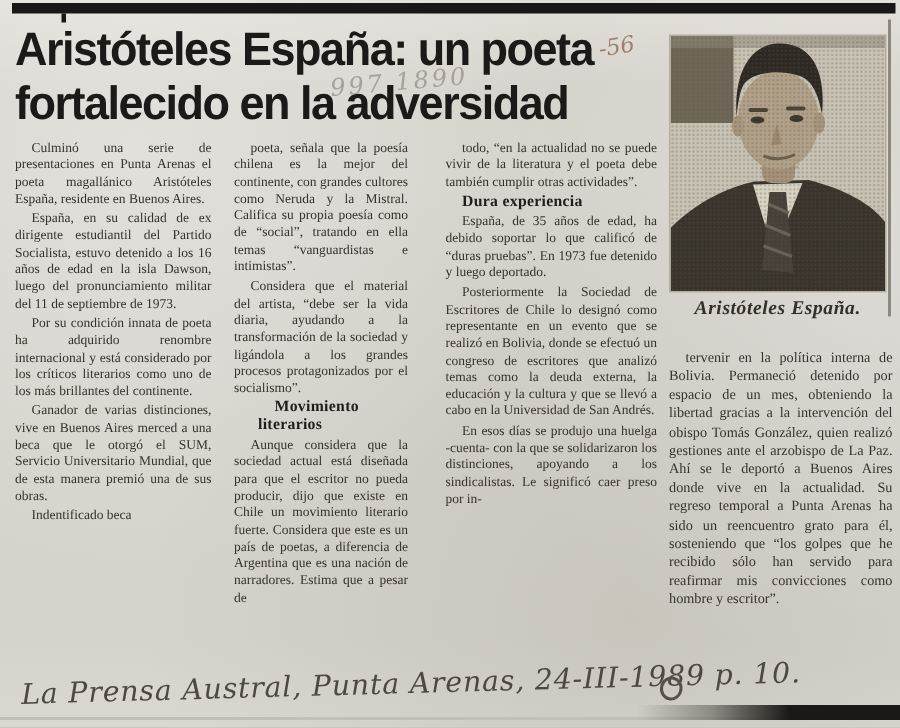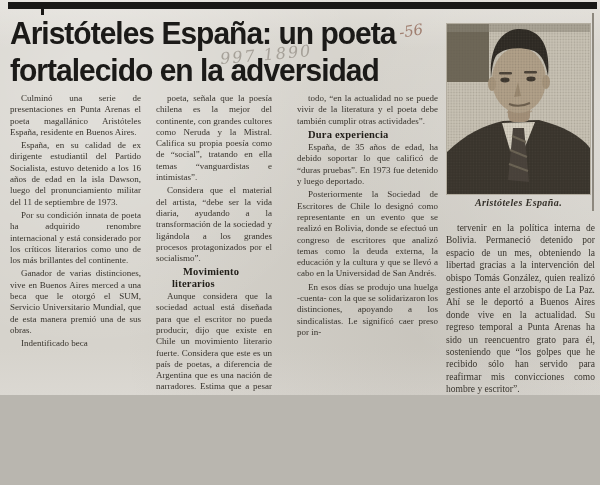--- a/index.html
+++ b/index.html
@@ -1,17 +1,17 @@
 <!DOCTYPE html>
 <html><head>
 <meta charset="utf-8">
 <style>
   html,body{margin:0;padding:0;background:#b9b6af;}
   .page{
-    position:relative;width:600px;height:395px;overflow:hidden;
+    position:relative;width:600px;height:485px;overflow:hidden;
     background:#d8d5ce;
     background-image:
       radial-gradient(circle at 15% 20%, rgba(255,255,255,.30), rgba(255,255,255,0) 45%),
       radial-gradient(circle at 70% 85%, rgba(120,114,102,.14), rgba(120,114,102,0) 55%),
       radial-gradient(circle at 95% 40%, rgba(255,255,255,.20), rgba(255,255,255,0) 40%),
       linear-gradient(180deg,#e2dfd9 0%,#d6d3cc 12%,#d6d3cc 88%,#dbd8d2 100%);
     font-family:"Liberation Serif", serif;
   }
   .top-bar{position:absolute;left:8px;top:2px;width:589px;height:7px;background:#191816;}
   .top-bar-tick{position:absolute;left:41px;top:9px;width:3px;height:6px;background:#191816;}
@@ -25,26 +25,26 @@
     font-size:30px;line-height:35px;letter-spacing:-1px;color:#1b1a18;
     transform:scaleY(1.04);transform-origin:top left;
   }
   .col{position:absolute;font-size:9px;line-height:11.3px;color:#37332c;text-align:justify;}
   .col p{margin:0 0 2px 0;text-indent:11px;}
   .subhead{font-weight:bold;text-indent:0;font-size:10.5px;
     margin:4px 0 3px 0;color:#211e19;letter-spacing:.2px;}
   .col1{left:10px;top:93px;width:131px;font-family:Liberation Serif, serif;}
   .col2{left:156px;top:93px;width:116px;}
   .col3{left:297px;top:93px;width:141px;}
-  .col4{left:446px;top:222px;width:149px;font-size:9.5px;line-height:12.4px;}
+  .col4{left:446px;top:233px;width:149px;font-size:9.5px;line-height:12.4px;}
   .subhead-narrow{padding:0 16px;}
   .photo{position:absolute;left:447px;top:24px;width:143px;height:170px;outline:1px solid #b3ada0;}
   .photo svg{display:block;}
   .caption{position:absolute;left:447px;top:197px;width:143px;text-align:center;
-    font-style:italic;font-weight:bold;font-size:10px;color:#343029;letter-spacing:.4px;}
+    font-style:italic;font-weight:bold;font-size:13px;color:#343029;letter-spacing:.4px;}
   .hand{font-family:"DejaVu Serif", serif;font-style:italic;}
   .ann-56{position:absolute;left:399px;top:22px;font-size:15px;color:#a07f70;transform:rotate(-9deg);}
   .ann-code{position:absolute;left:220px;top:45px;font-size:16px;color:#a6a199;
     transform:rotate(-5deg);letter-spacing:2px;}
   .citation{position:absolute;left:14px;top:445px;font-size:19px;color:#4d4942;
     transform:rotate(-1.6deg);letter-spacing:.5px;white-space:nowrap;}
   .circle-mark{position:absolute;left:440px;top:451px;width:11px;height:12px;
     border:2px solid #56524b;border-radius:50%;transform:rotate(12deg);}
 </style>
 </head>

